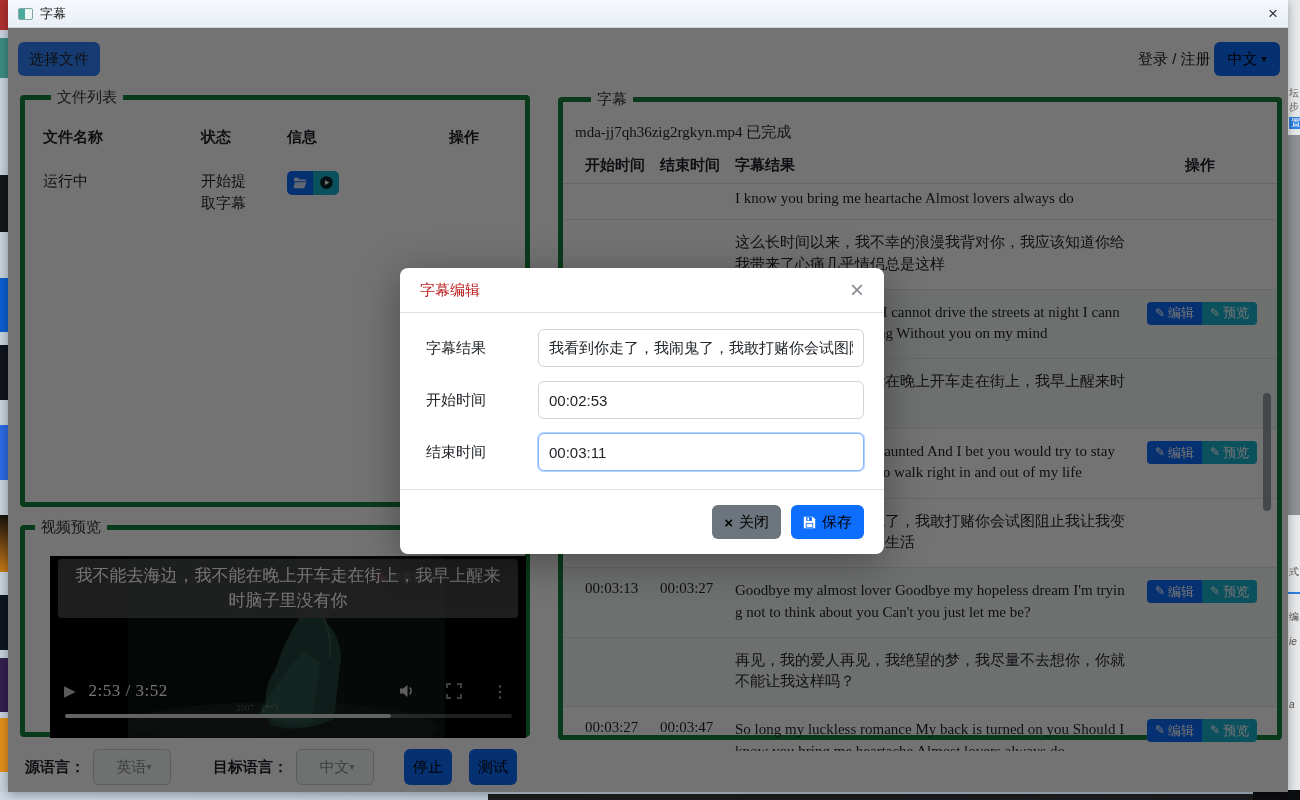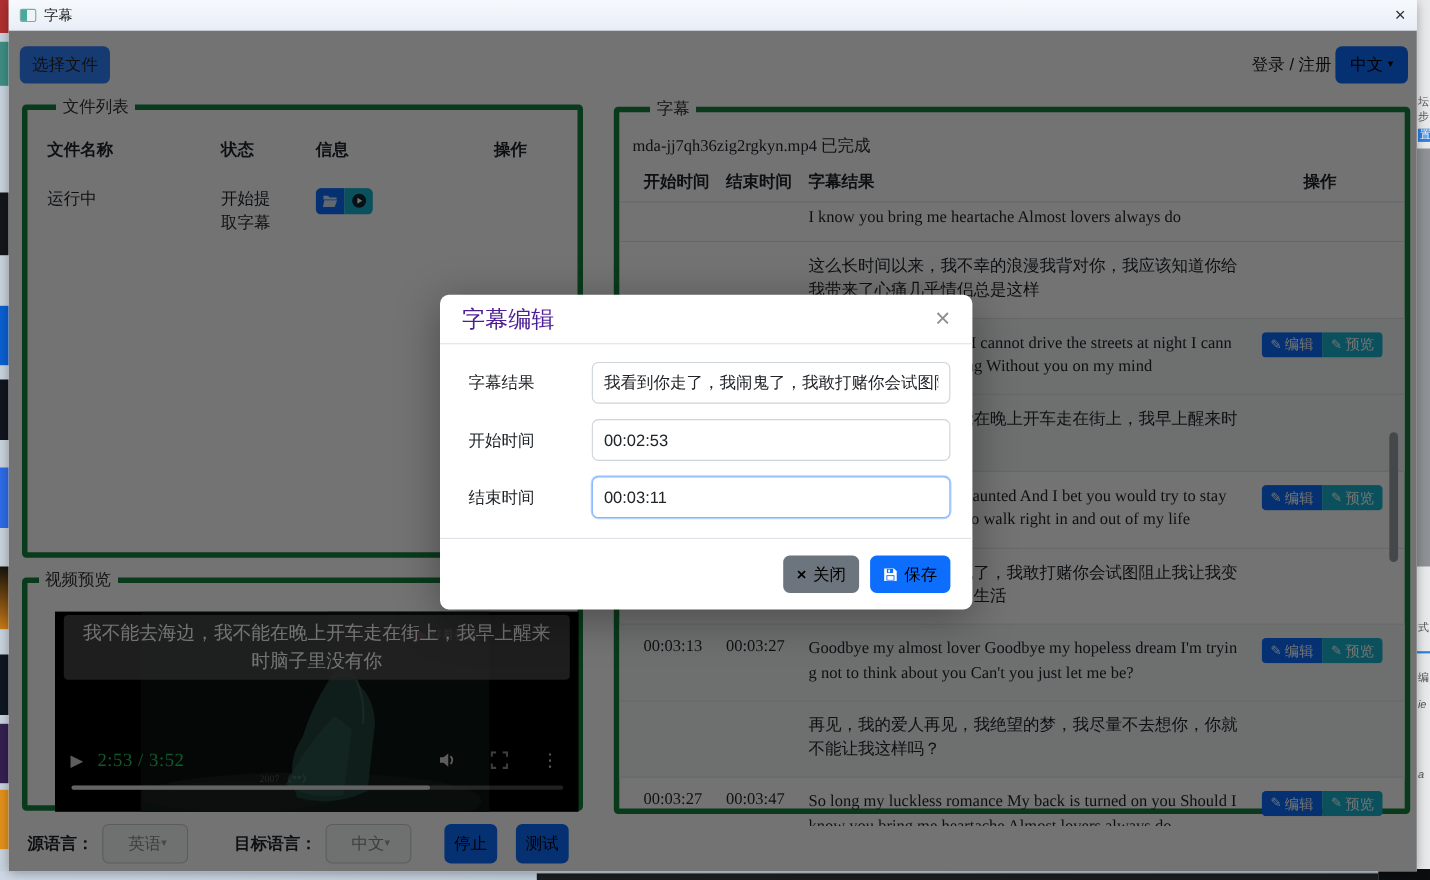--- a/index.html
+++ b/index.html
@@ -89,21 +89,21 @@
   .v-logo { position:absolute; right:10px; top:14px; display:flex; align-items:center; gap:3px; z-index:1; }
   .v-logo .tri { width:0; height:0; border-left:11px solid #e0408a; border-top:7px solid transparent;
                  border-bottom:7px solid transparent; }
   .v-logo .ltxt { font-size:11px; color:rgba(255,255,255,.75); }
   .v-sub { position:absolute; left:8px; right:8px; top:3px; z-index:2; background:rgba(82,82,82,.82);
            border-radius:4px; padding:5px 12px; color:#fff; font-size:17px; line-height:1.45; text-align:center; }
   .v-burn { position:absolute; left:108px; top:146px; z-index:1; font-size:9px; color:rgba(255,255,255,.25); }
   .v-ctrl { position:absolute; left:14px; right:18px; top:120px; height:30px; z-index:3;
             display:flex; align-items:center; color:#d9d9d9; }
   .v-play { font-size:15px; margin-right:13px; color:#cfcfcf; }
-  .v-time { font-size:17px; color:#22c55e; letter-spacing:.5px; }
+  .v-time { font-size:17px; color:#ffffff; letter-spacing:.5px; }
   .v-sp { flex:1; }
   .v-ico { margin-left:30px; display:flex; align-items:center; }
   .v-dots { font-size:16px; color:#cfcfcf; }
   .v-progress { position:absolute; left:15px; right:14px; top:158px; height:4px; z-index:3;
                 border-radius:2px; background:rgba(255,255,255,.28); }
   .v-fill { height:4px; border-radius:2px; background:#dcdcdc; }
 
   
   .bottombar { position:absolute; left:17px; top:720px; height:38px; display:flex; align-items:center; }
   .bb-label { font-size:15px; font-weight:bold; color:#1f2328; }
@@ -114,21 +114,21 @@
   .bb-gap { width:42px; }
   .bb-btn { width:48px; height:36px; margin-left:30px; }
   .bb-btn + .bb-btn { margin-left:17px; }
 
   
   .backdrop { position:absolute; left:0; top:28px; width:1280px; height:764px;
               background:rgba(0,0,0,.55); z-index:50; }
   .modal { position:absolute; left:392px; top:268px; width:484px; height:286px; background:#fff;
            border-radius:8px; z-index:60; box-shadow:0 8px 40px rgba(0,0,0,.35); display:flex; flex-direction:column; }
   .m-head { height:48px; border-bottom:1px solid #dee2e6; display:flex; align-items:center; padding:0 20px; }
-  .m-title { font-size:21px; color:#4c1d95; }
+  .m-title { font-size:15px; color:#b91c1c; }
   .m-close { margin-left:auto; font-size:24px; color:#8a8f94; line-height:1; cursor:pointer; }
   .m-body { padding:16px 20px 18px 26px; display:flex; flex-direction:column; gap:14px; }
   .m-row { display:flex; align-items:center; }
   .m-label { width:112px; font-size:15px; color:#212529; }
   .m-input { flex:1; height:38px; border:1px solid #ced4da; border-radius:6px; padding:0 10px;
              font-size:15px; color:#212529; font-family:inherit; outline:none; white-space:nowrap; overflow:hidden; }
   .m-input.focused { border-color:#86b7fe; box-shadow:0 0 0 1px rgba(134,183,254,.6); }
   .m-foot { border-top:1px solid #dee2e6; margin-top:auto; padding:15px 20px; display:flex;
             justify-content:flex-end; gap:10px; }
   .m-btn { height:34px; padding:0 12px; gap:6px; font-size:15px; }

